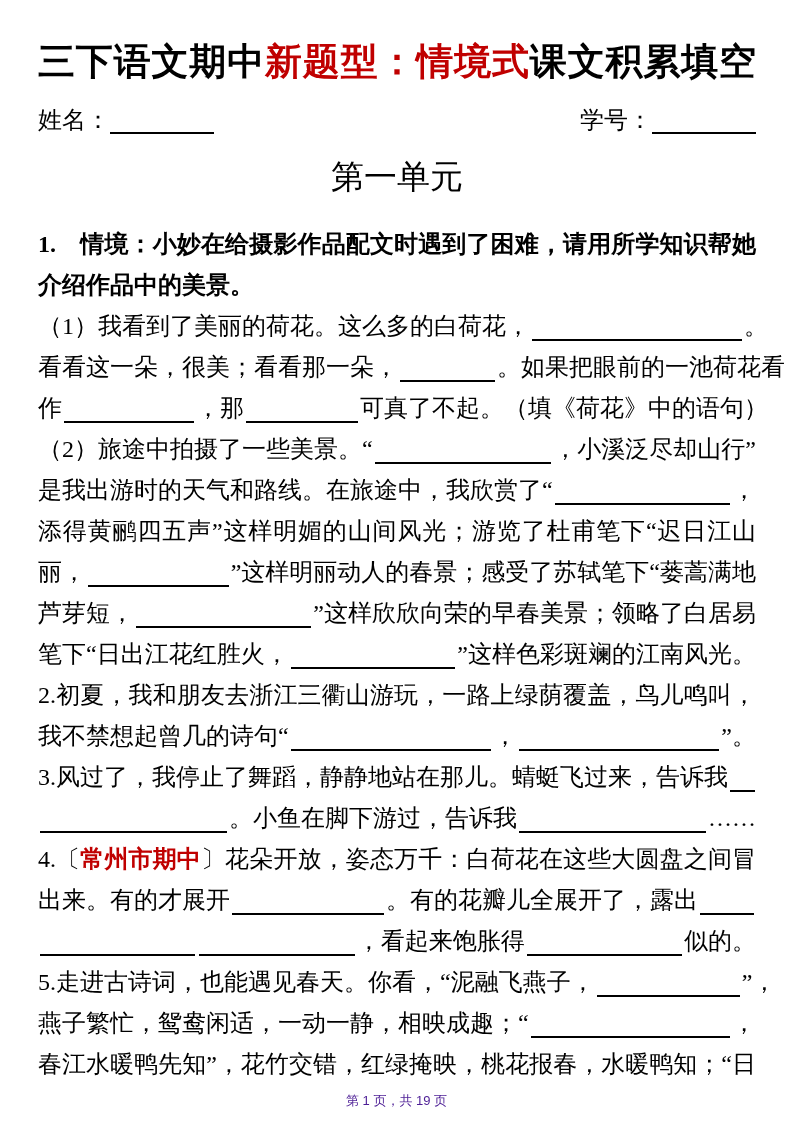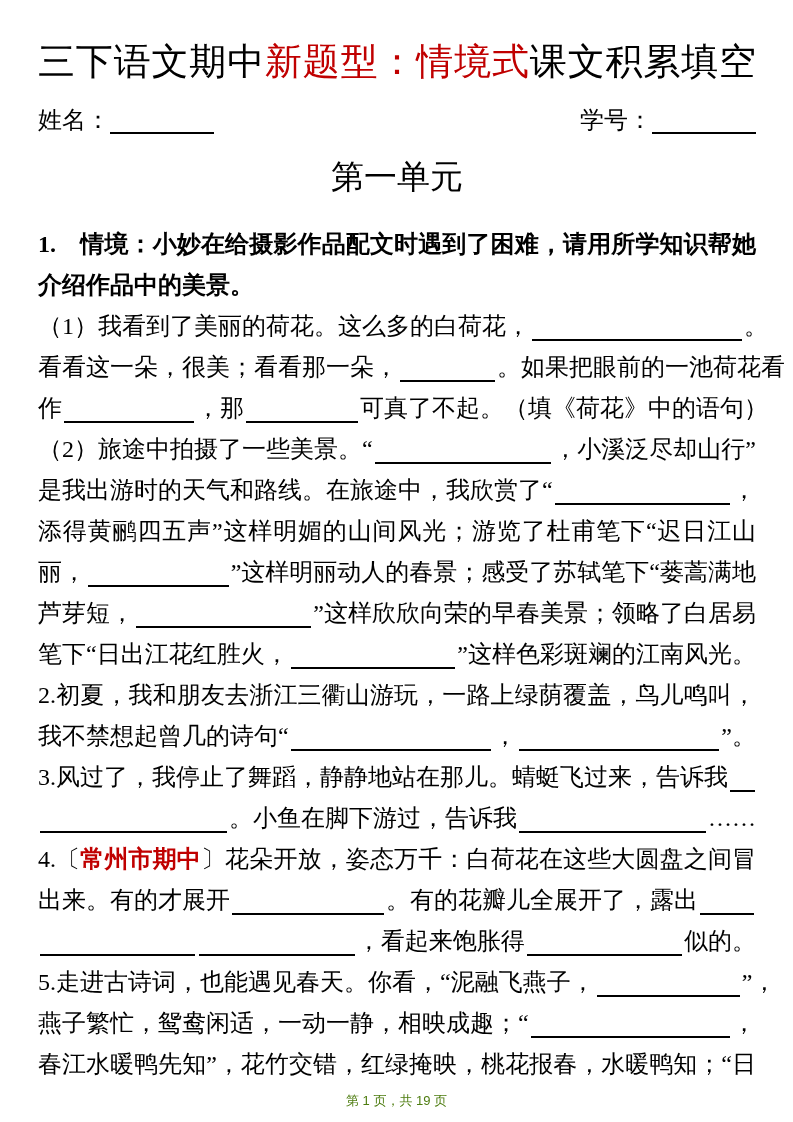--- a/index.html
+++ b/index.html
@@ -10,21 +10,21 @@
     background:#ffffff;
     box-sizing:border-box;
     padding:34px 37px 0 38px;
     font-family:"Liberation Serif","DejaVu Serif",serif;
     color:#000000;
     overflow:hidden;
   }
   .title{
     margin:0;
     font-size:37px;
-    font-weight:400;
+    font-weight:700;
     line-height:56px;
     white-space:nowrap;
     text-align:justify;
     text-align-last:justify;
     letter-spacing:0;
   }
   .title .red{color:var(--accent);}
   .info-row{
     display:flex;
     justify-content:space-between;
@@ -69,21 +69,21 @@
   .line.plain{display:block;}
   .bold{font-weight:700;}
   .red{color:var(--accent);}
   .footer{
     position:absolute;
     left:0;right:0;
     bottom:12px;
     text-align:center;
     font-family:"Liberation Sans","DejaVu Sans",sans-serif;
     font-size:13px;
-    color:#4d7c0f;
+    color:#4c1d95;
   }
 </style>
 </head>
 <body>
 
 <div class="page">
   <h1 class="title"><span>三下语文期中</span><span class="red">新题型：情境式</span><span>课文积累填空</span></h1>
   <div class="info-row">
       <div class="info-group">
         <span class="info-label">姓名：</span>

